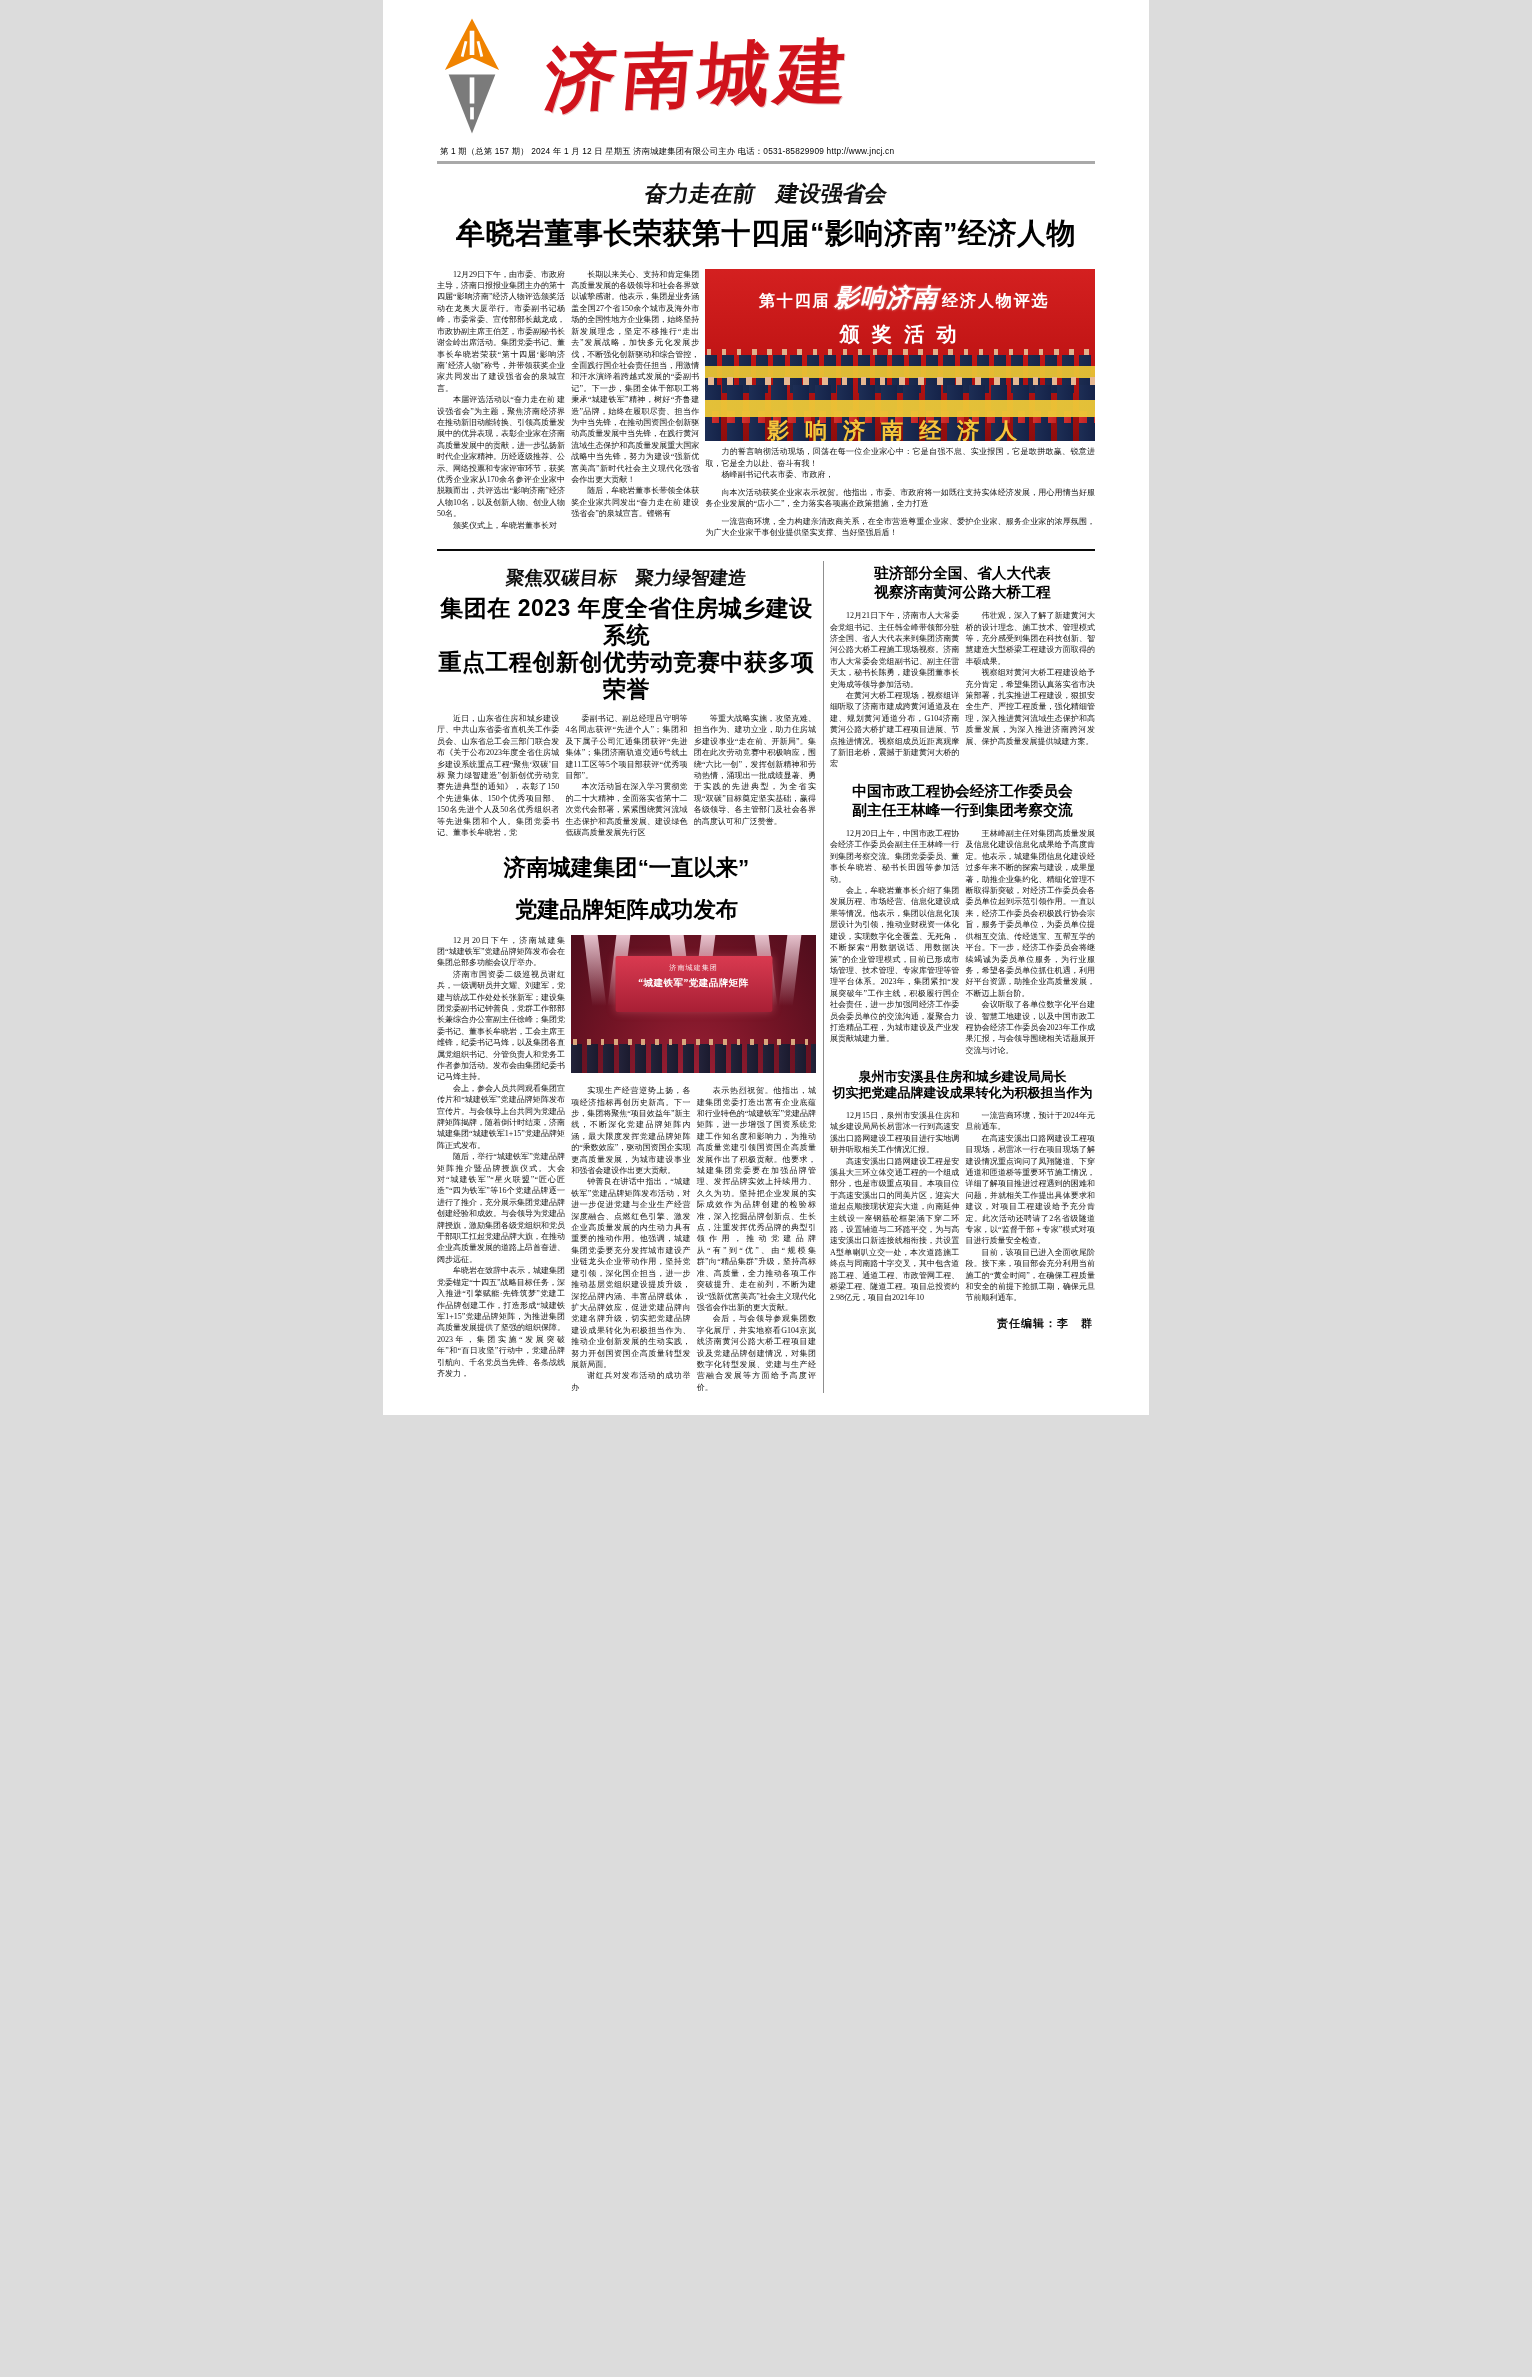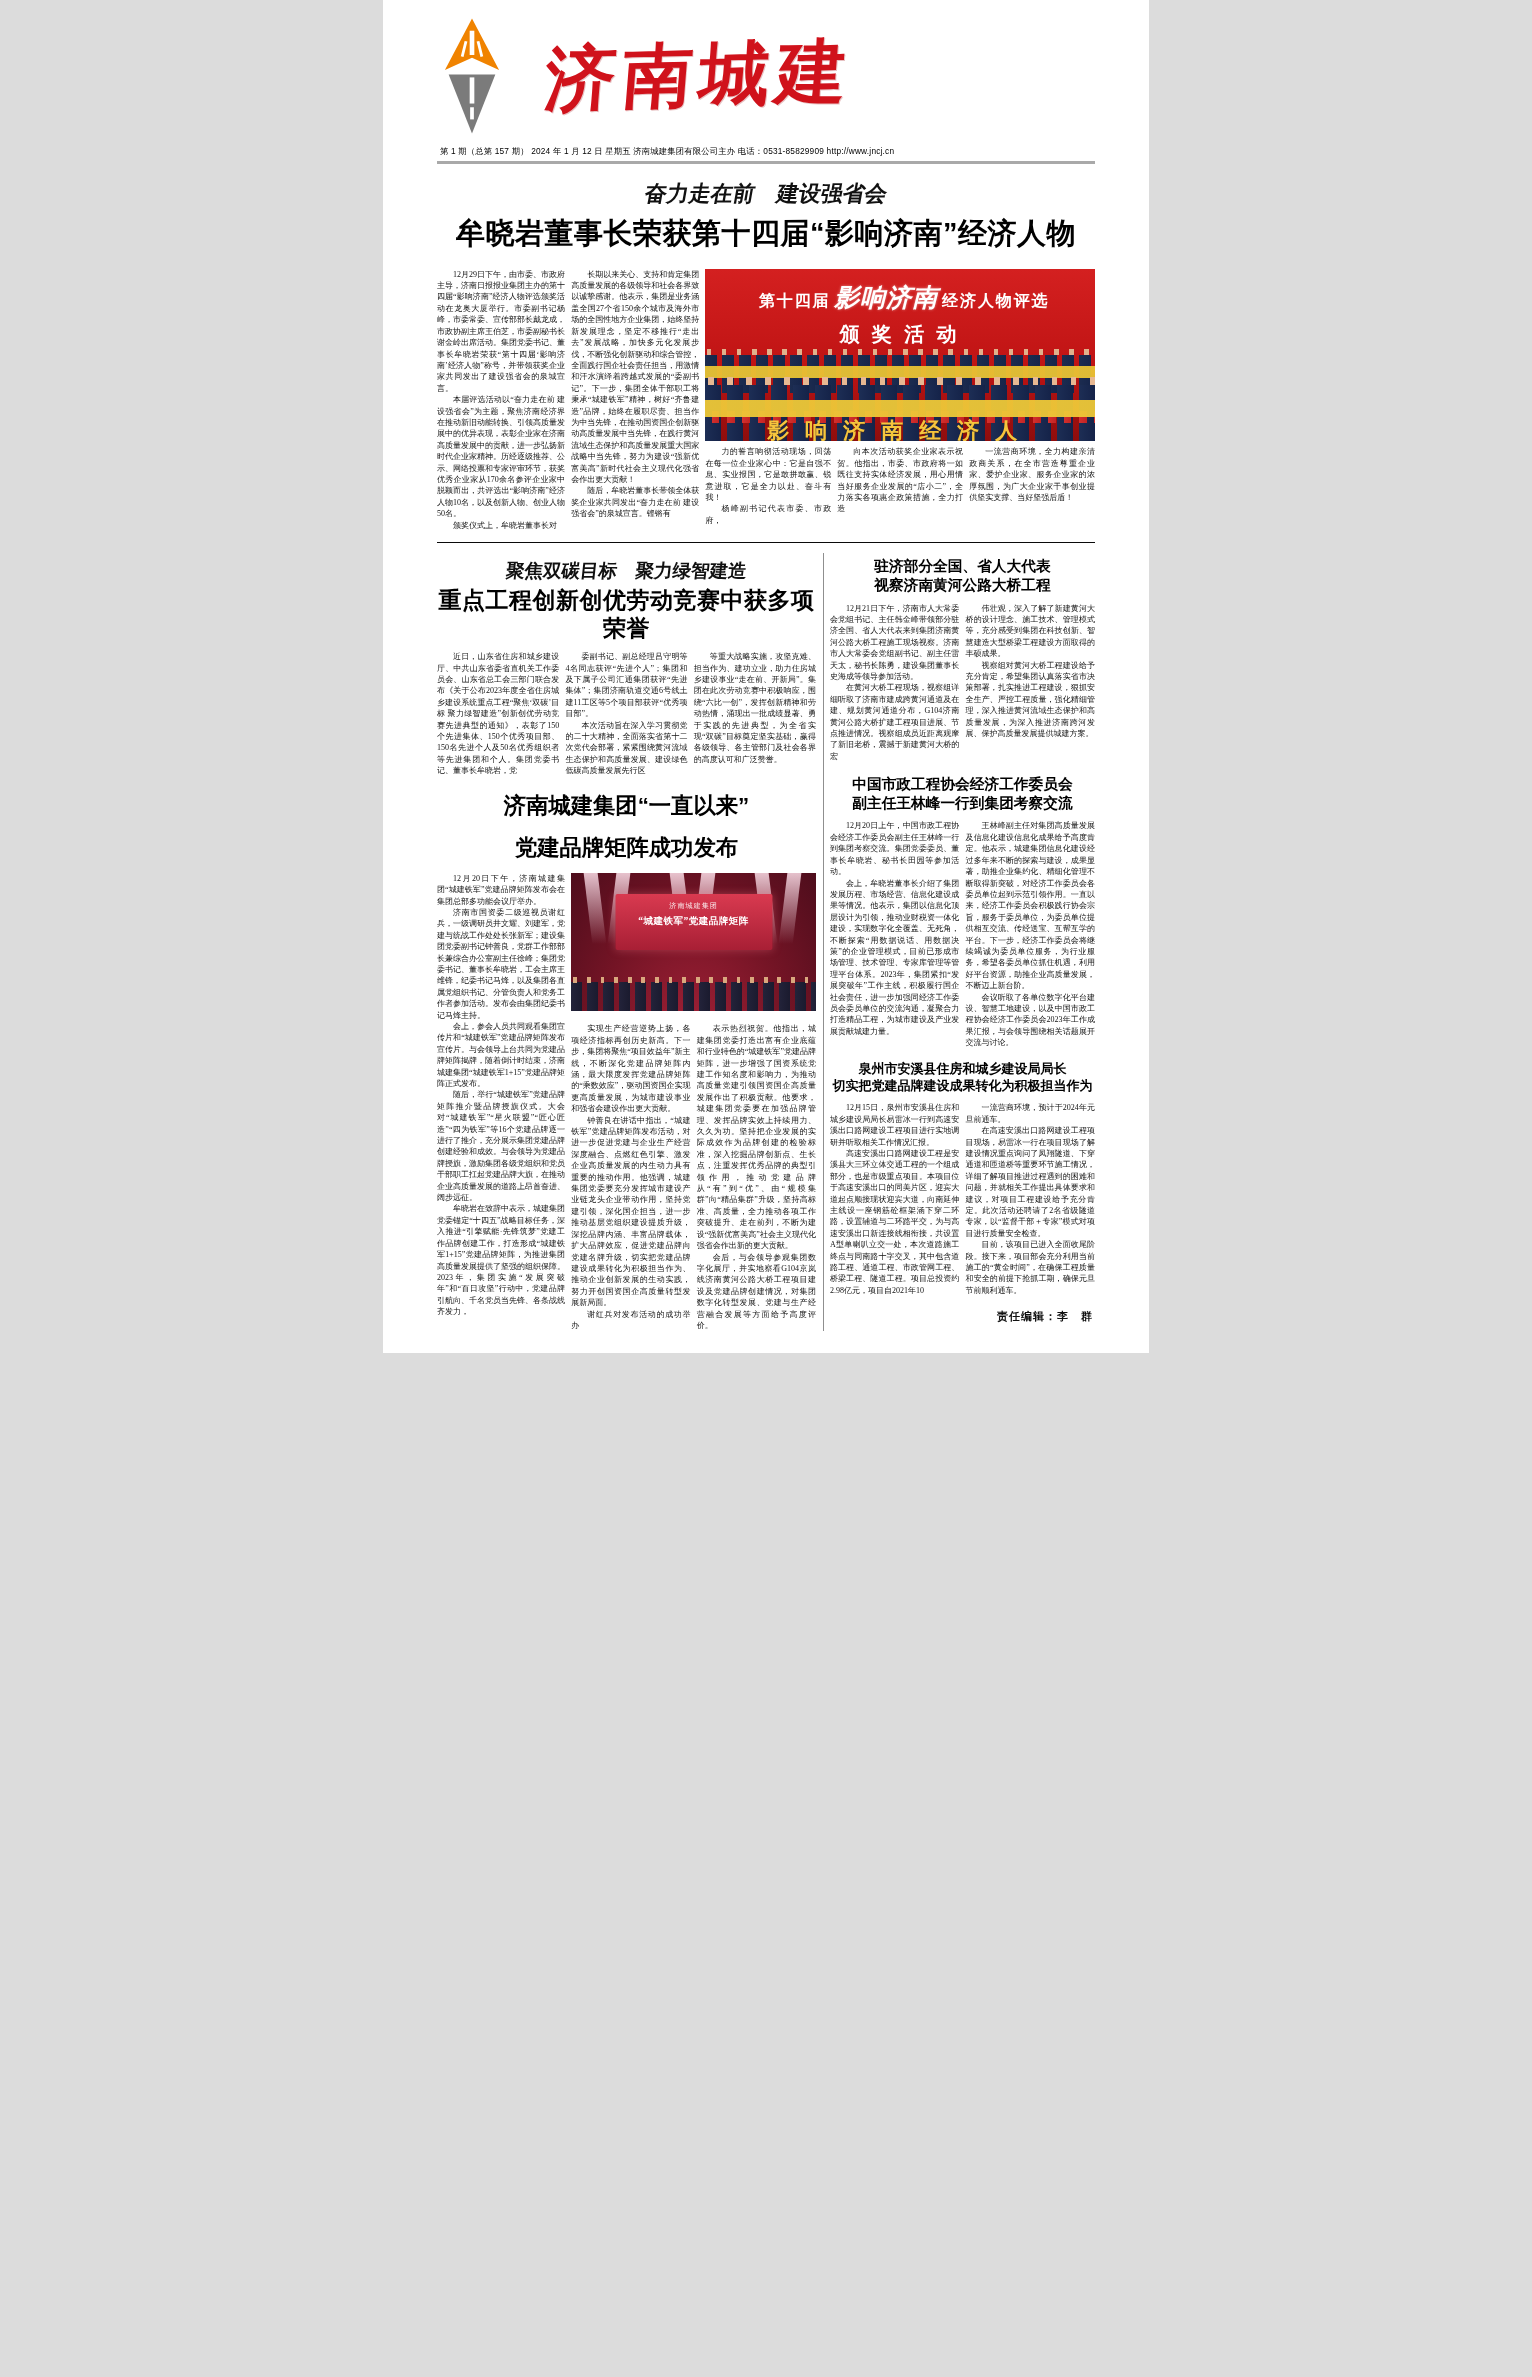--- a/index.html
+++ b/index.html
@@ -48,21 +48,21 @@
      background-image:
        repeating-linear-gradient(90deg,#e7b892 2.9px,#e7b892 8.6px,transparent 8.6px,transparent 22px),
        linear-gradient(180deg,transparent 24%,rgba(238,200,55,.95) 24%,rgba(238,200,55,.95) 50%,transparent 50%),
        repeating-linear-gradient(90deg,#d3302e 6.7px,#c32424 14.3px,transparent 14.3px,transparent 22px),
        repeating-linear-gradient(90deg,#1d2e55 0px,#152349 15.7px,transparent 15.7px,transparent 22px);
      background-size:100% 8px,100% 100%,100% 12.4px,100% 100%;
      background-position:0 0,0 8.6px,0 34px,0 8px;background-repeat:no-repeat;}
   .gold-line{position:absolute;bottom:-5.7px;left:0;right:0;text-align:center;
      color:#f6c63d;font-weight:700;font-size:22px;letter-spacing:16px;white-space:nowrap;
      text-shadow:0 1px 1px rgba(90,40,0,.6);}
-  .photo1-strip{display:flex;gap:6.2px;margin-top:5.7px;}
+  .photo1-strip{display:flex;gap:6.2px;margin-top:5.7px;flex-direction:column;}
   .strip-col{flex:1;min-width:0;}
 
   .divider{height:1.9px;background:#0a0a0a;margin:10.5px 0 0;}
 
   
   .middle{display:flex;margin-top:6.7px;align-items:stretch;}
   .mid-left{width:379px;flex:none;}
   .mid-sep{width:0.5px;background:#8f8f8f;margin:2.9px 6.7px 0;}
   .mid-right{flex:1;min-width:0;}
 
@@ -170,20 +170,21 @@
       </div>
     </div>
 
     <div class="divider"></div>
 
     <div class="middle">
       <div class="mid-left">
 
         <div>
           <div class="kicker a2-kicker">聚焦双碳目标　聚力绿智建造</div>
+          <div class="headline a2-head">集团在 2023 年度全省住房城乡建设系统</div>
           <div class="headline a2-head">重点工程创新创优劳动竞赛中获多项荣誉</div>
           <div class="a2-body">
             <div class="col a2-col">
                 <p class="para">近日，山东省住房和城乡建设厅、中共山东省委省直机关工作委员会、山东省总工会三部门联合发布《关于公布2023年度全省住房城乡建设系统重点工程“聚焦‘双碳’目标 聚力绿智建造”创新创优劳动竞赛先进典型的通知》，表彰了150个先进集体、150个优秀项目部、150名先进个人及50名优秀组织者等先进集团和个人。集团党委书记、董事长牟晓岩，党</p>
               </div>
             <div class="col a2-col">
                 <p class="para">委副书记、副总经理吕守明等4名同志获评“先进个人”；集团和及下属子公司汇通集团获评“先进集体”；集团济南轨道交通6号线土建11工区等5个项目部获评“优秀项目部”。</p>
                 <p class="para">本次活动旨在深入学习贯彻党的二十大精神，全面落实省第十二次党代会部署，紧紧围绕黄河流域生态保护和高质量发展、建设绿色低碳高质量发展先行区</p>
               </div>
             <div class="col a2-col">

